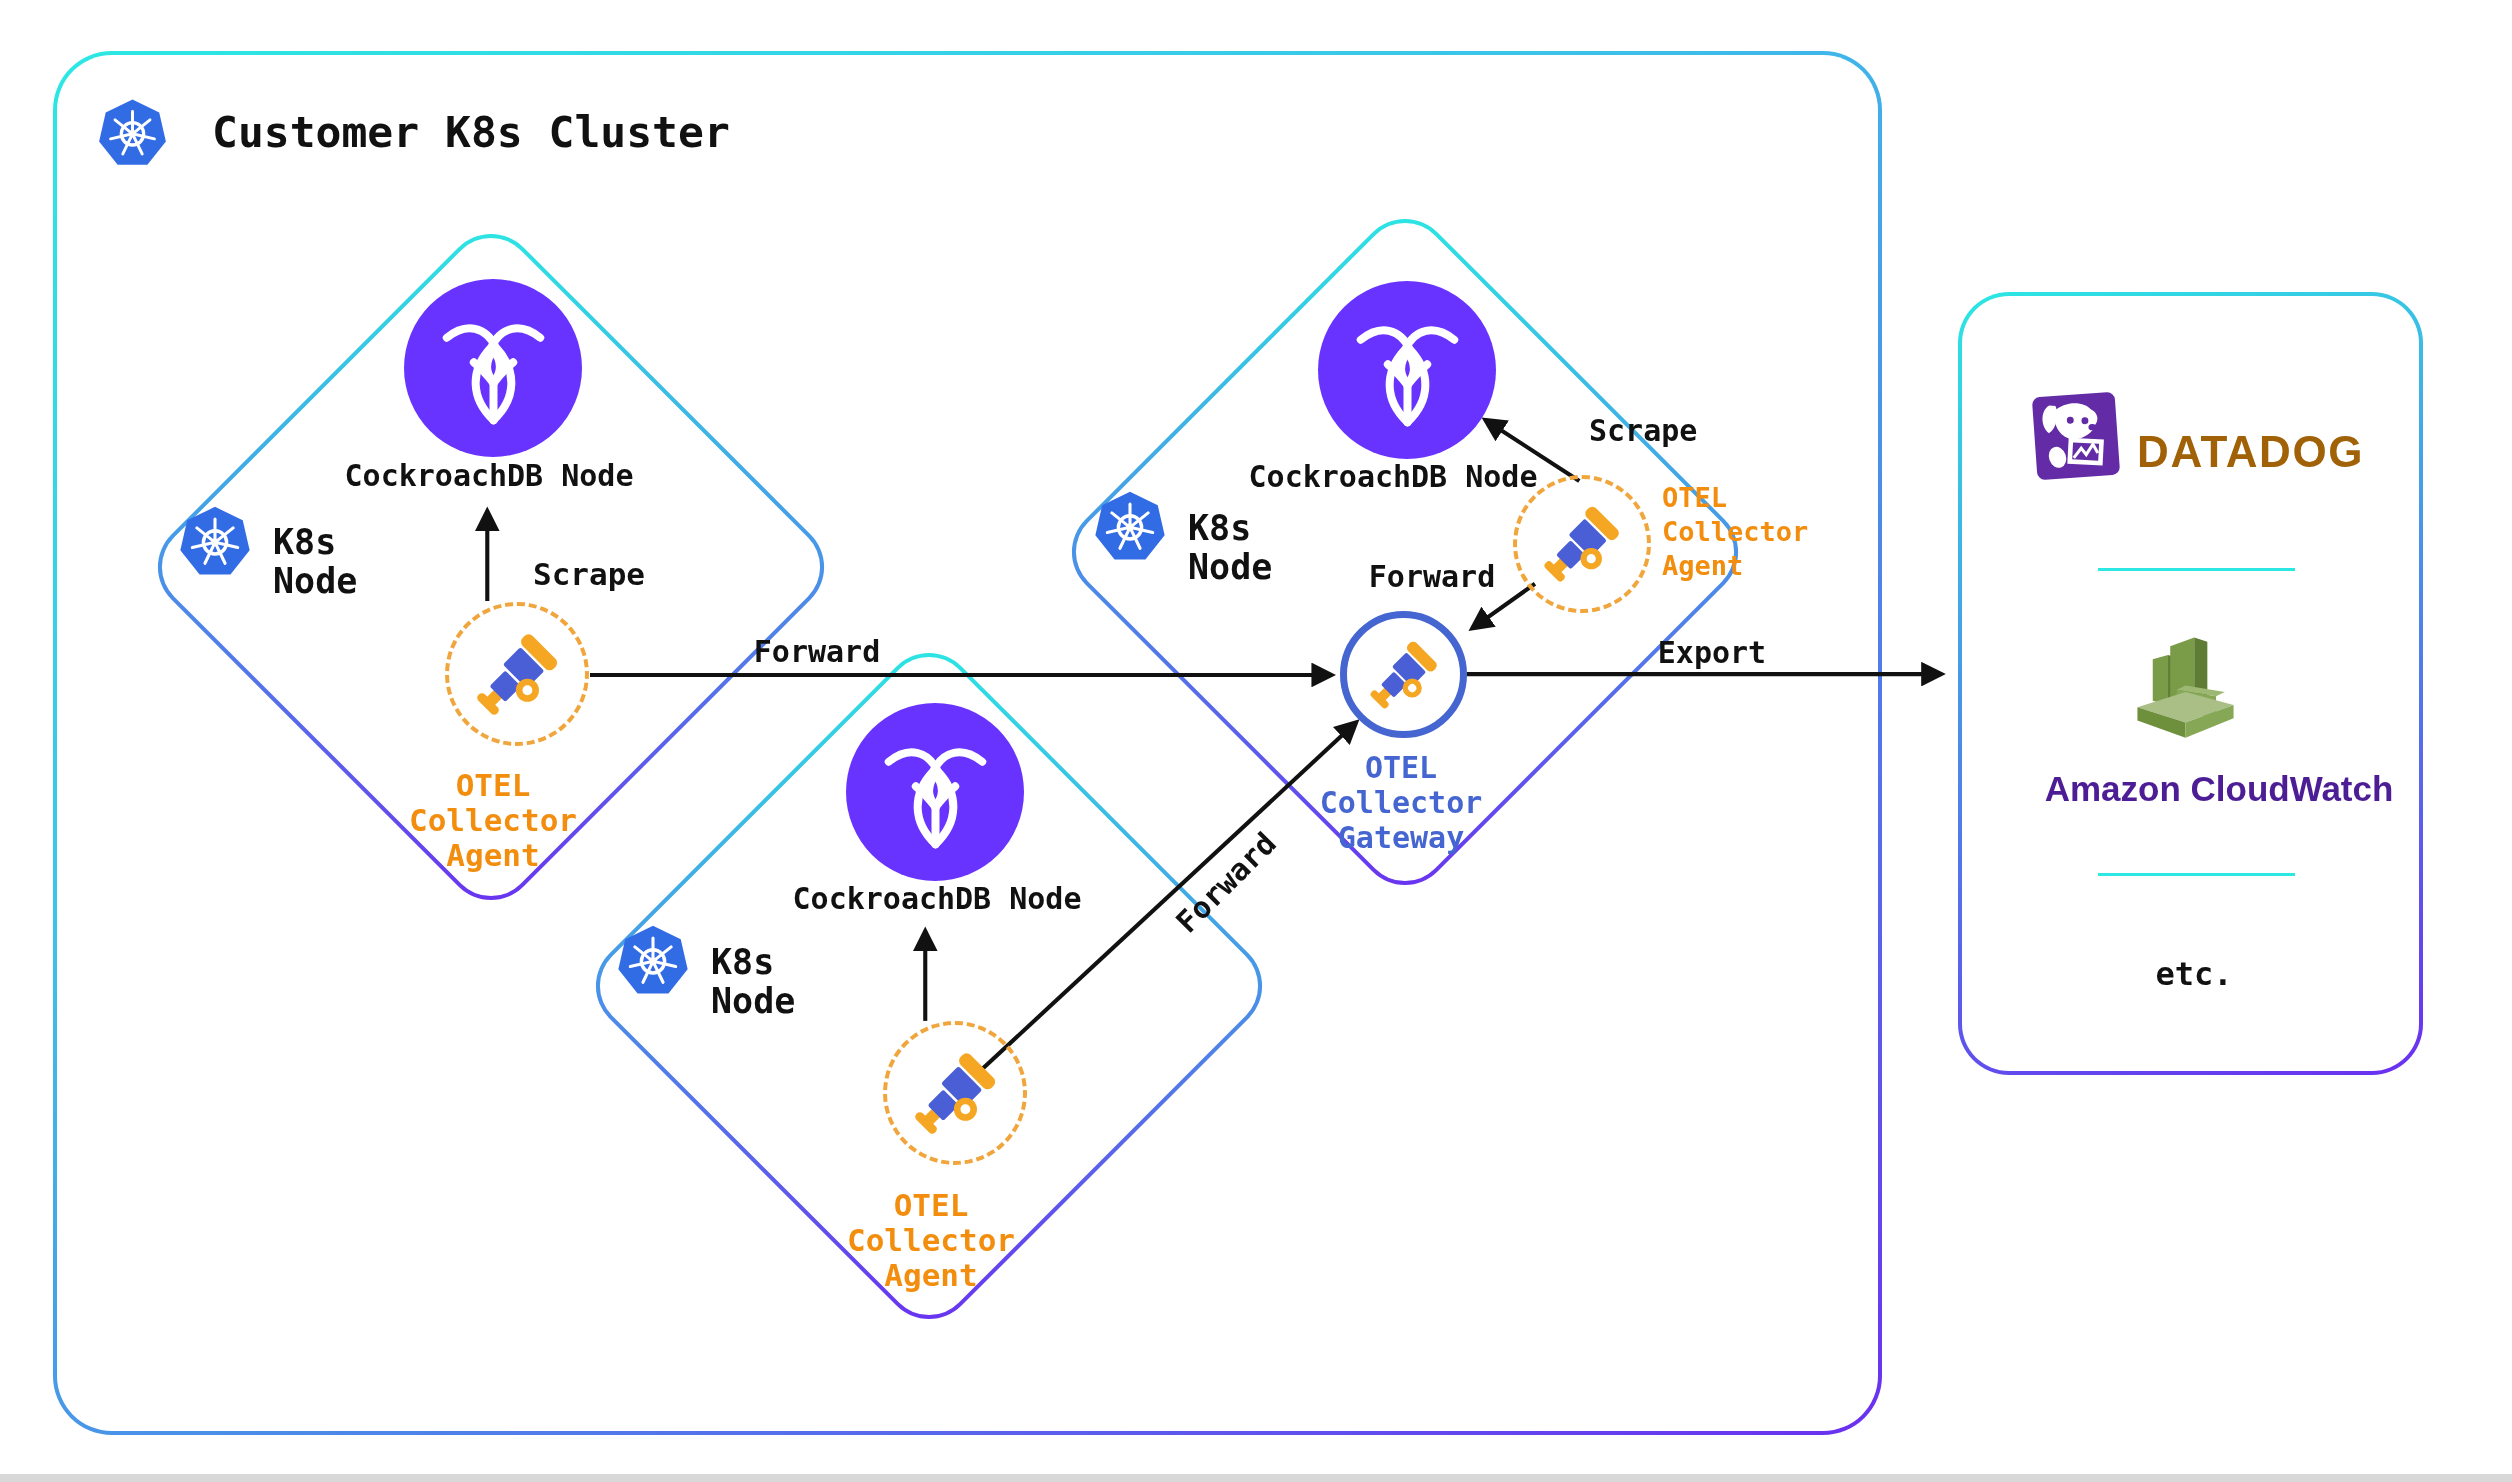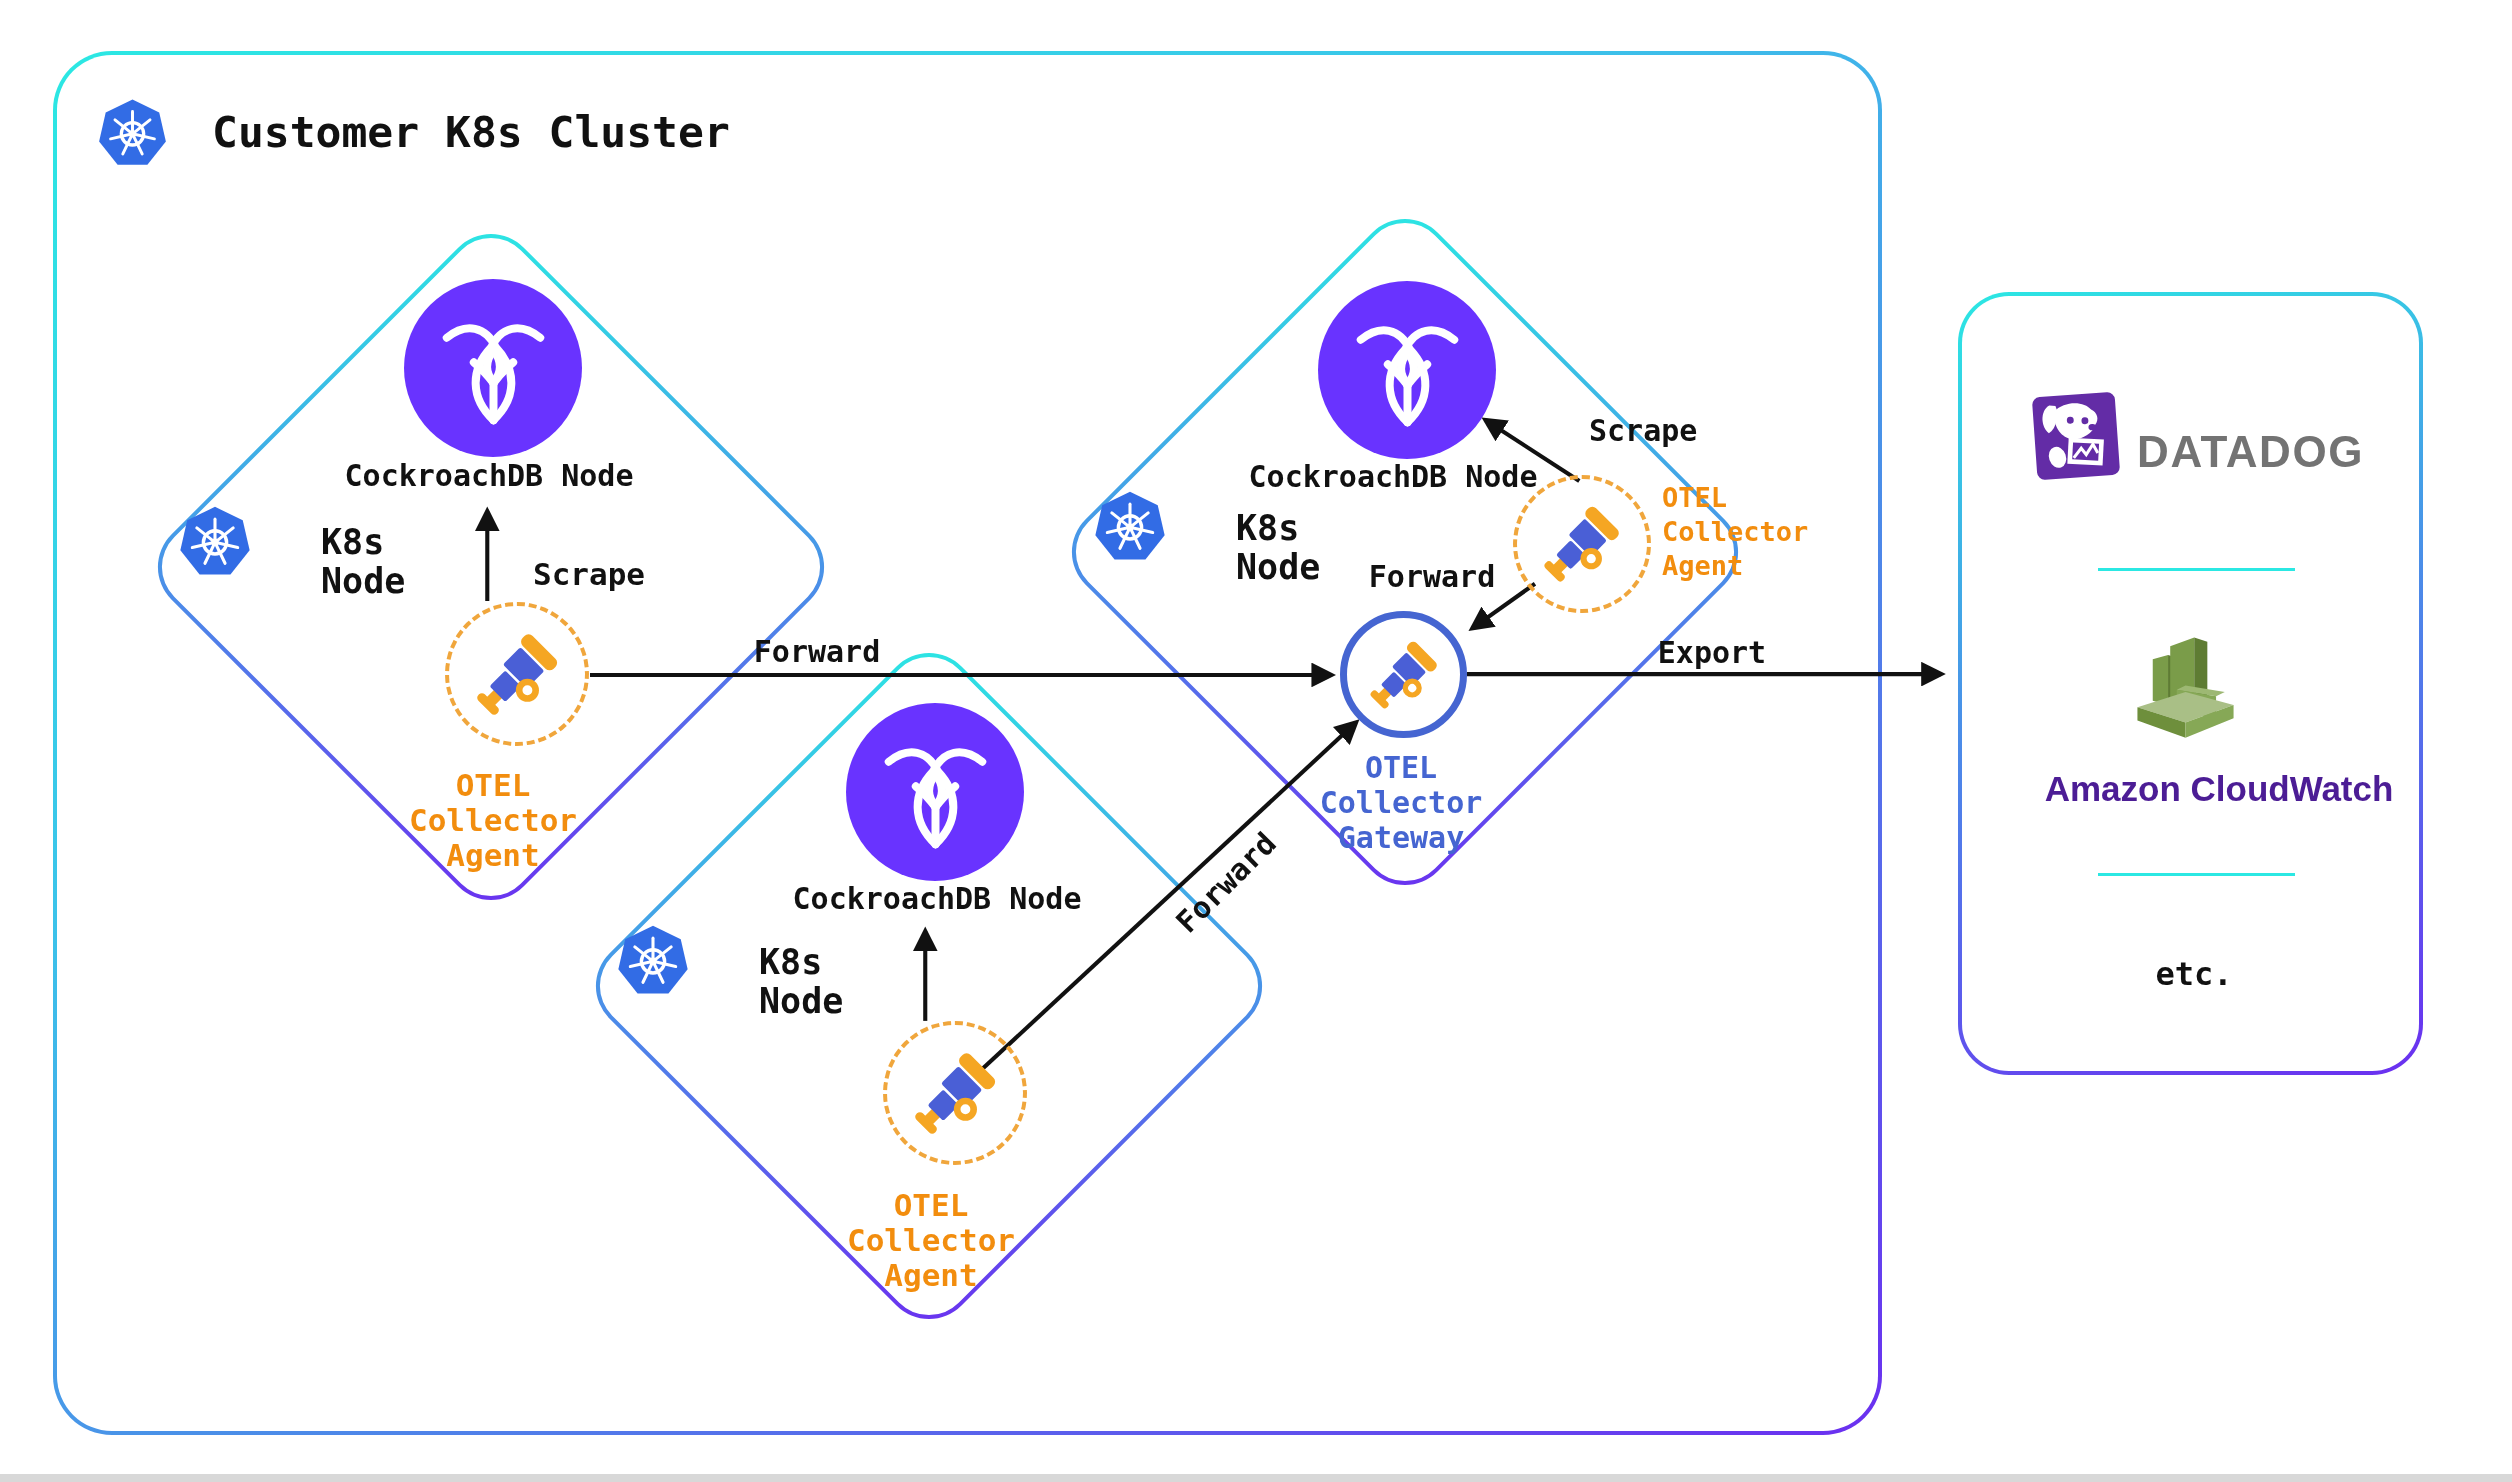--- a/index.html
+++ b/index.html
@@ -16,21 +16,21 @@
   .gbox > .inner{position:absolute;inset:4.1px;background:#fff;border-radius:55px;}
 
   
   .diamond{position:absolute;width:498px;height:498px;transform:rotate(45deg);border-radius:46px;
            background:linear-gradient(135deg,#2BE8E3 0%,#4A90E8 52%,#6B2FF0 100%);}
   .diamond::after{content:"";position:absolute;inset:4.1px;background:#fff;border-radius:42px;}
 
   .roach{position:absolute;width:178px;height:178px;border-radius:50%;background:#6933FF;
          display:flex;align-items:center;justify-content:center;}
   .dblabel{position:absolute;font-weight:bold;font-size:30px;white-space:nowrap;transform:translateX(-50%);}
-  .k8slab{position:absolute;font-weight:bold;font-size:35px;line-height:39px;margin-left:48px;}
+  .k8slab{position:absolute;font-weight:bold;font-size:35px;line-height:39px;}
   .agent{position:absolute;border:4.1px dashed #F0A63C;border-radius:50%;
          display:flex;align-items:center;justify-content:center;background:transparent;}
   .otel-a{position:absolute;font-weight:bold;font-size:31px;line-height:35px;color:#F28D0E;
           transform:translateX(-50%);text-align:center;}
   .edge-label{position:absolute;font-weight:bold;font-size:30px;white-space:nowrap;}
   .gwlab{position:absolute;font-weight:bold;font-size:30px;line-height:35px;color:#4565D1;
          transform:translateX(-50%);text-align:center;}
   .divider{position:absolute;height:3.3px;background:#2BE8E3;}
   svg{display:block;}
   #arrows{position:absolute;left:0;top:0;z-index:4;pointer-events:none;}
@@ -216,21 +216,21 @@
       <ellipse cx="82" cy="50" rx="5" ry="4" fill="#632CA6"></ellipse>
       <ellipse cx="34" cy="86" rx="11" ry="14" fill="#fff" transform="rotate(-15 34 86)"></ellipse>
       <g transform="rotate(7 70 82)">
         <rect x="48" y="64" width="46" height="34" fill="#fff"></rect>
         <rect x="54" y="70" width="34" height="22" fill="#632CA6"></rect>
         <polyline points="56,90 65,77 72,85 80,71 87,82" fill="none" stroke="#fff" stroke-width="4"></polyline>
       </g>
     </g>
   </svg>
   <div class="abs z3" style="left:2137px;top:427px;font-family:'Liberation Sans',sans-serif;font-weight:bold;
-       font-size:44px;letter-spacing:1.6px;color:#737373;">DATADOG</div>
+       font-size:44px;letter-spacing:1.6px;color:#a16207;">DATADOG</div>
 
   <div class="divider z3" style="left:2098px;top:568px;width:197px;"></div>
 
   <svg class="abs z3" style="left:2120px;top:618px;" width="131" height="148" viewBox="0 0 120 120">
     <polygon points="30,30 44,26 44,72 30,68" fill="#7A9C49"></polygon>
     <polygon points="44,26 50,28 50,70 44,72" fill="#5E7C33"></polygon>
     <polygon points="46,18 68,10 68,80 46,72" fill="#7A9C49"></polygon>
     <polygon points="68,10 80,14 80,74 68,80" fill="#5E7C33"></polygon>
     <polygon points="52,58 88,64 96,60 60,54" fill="#9DB873"></polygon>
     <polygon points="52,58 88,64 88,84 52,78" fill="#86A856"></polygon>

